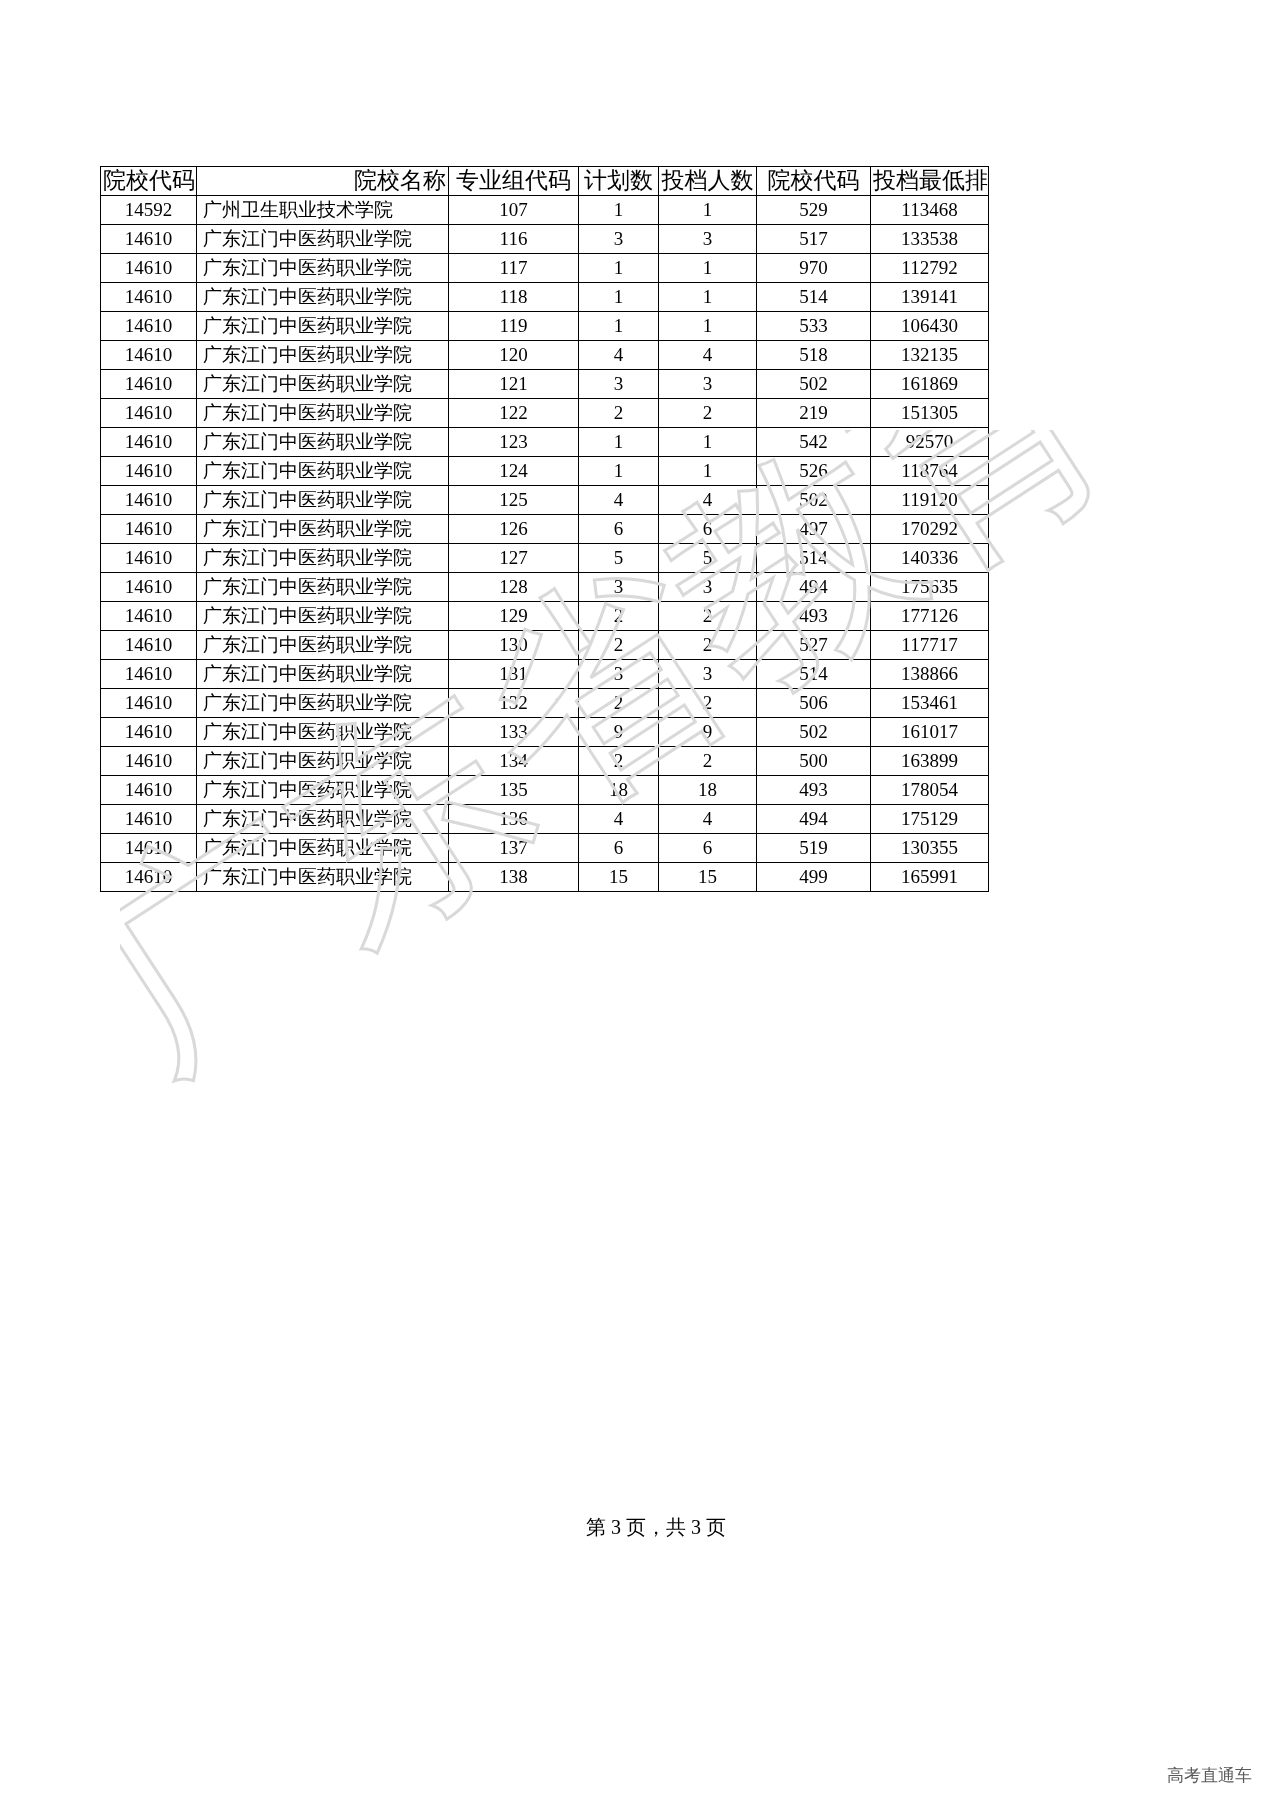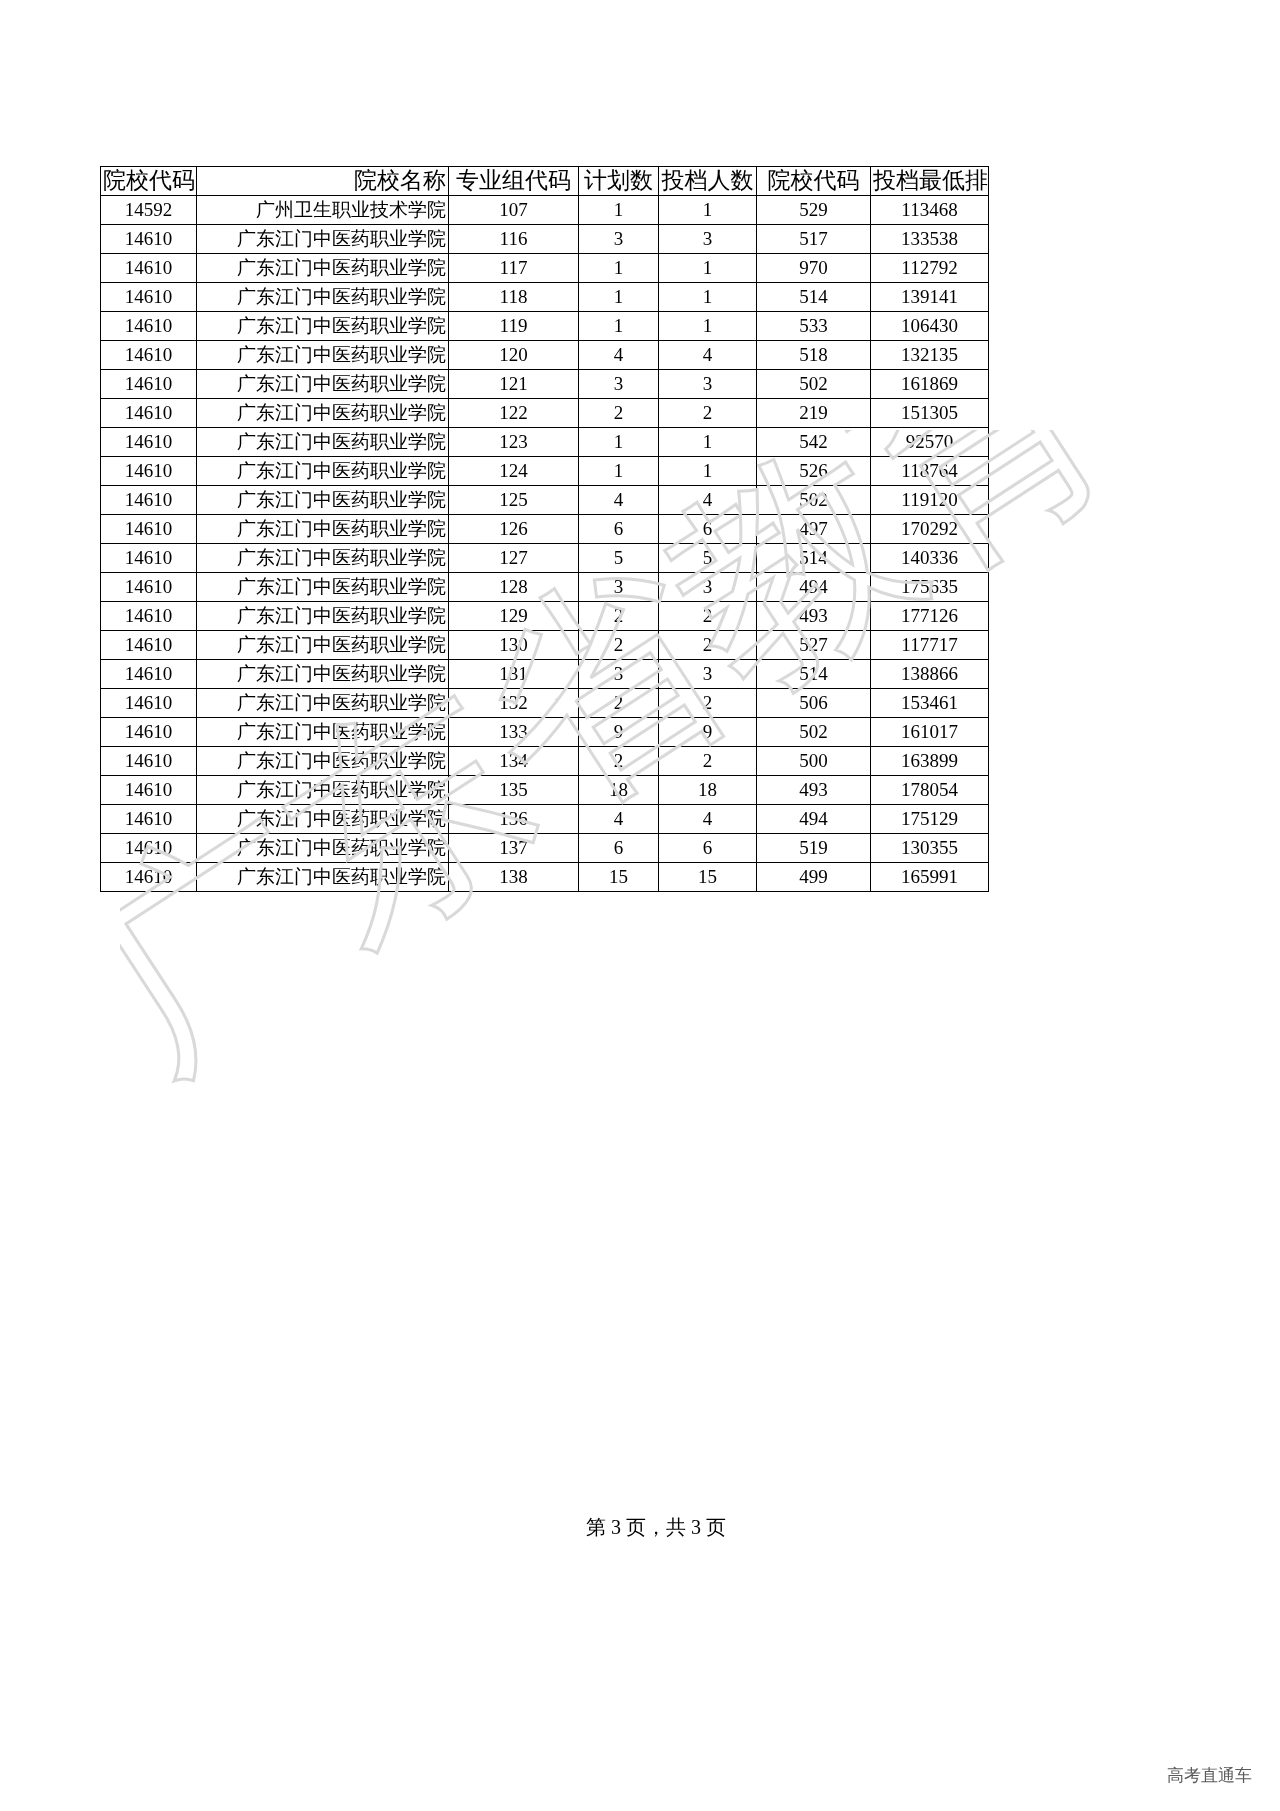--- a/index.html
+++ b/index.html
@@ -69,21 +69,21 @@
     padding: 0 2px;
     line-height: 26px;
     background: transparent;
     white-space: nowrap;
     overflow: hidden;
   }
   table.data th {
     font-size: 23px;
   }
   table.data td.name, table.data th.name {
-    text-align: right;
+    text-align: left;
     padding-left: 6px;
   }
   col.c-code   { width: 96px; }
   col.c-name   { width: 252px; }
   col.c-group  { width: 130px; }
   col.c-plan   { width: 80px; }
   col.c-count  { width: 98px; }
   col.c-score  { width: 114px; }
   col.c-rank   { width: 118px; }
 

